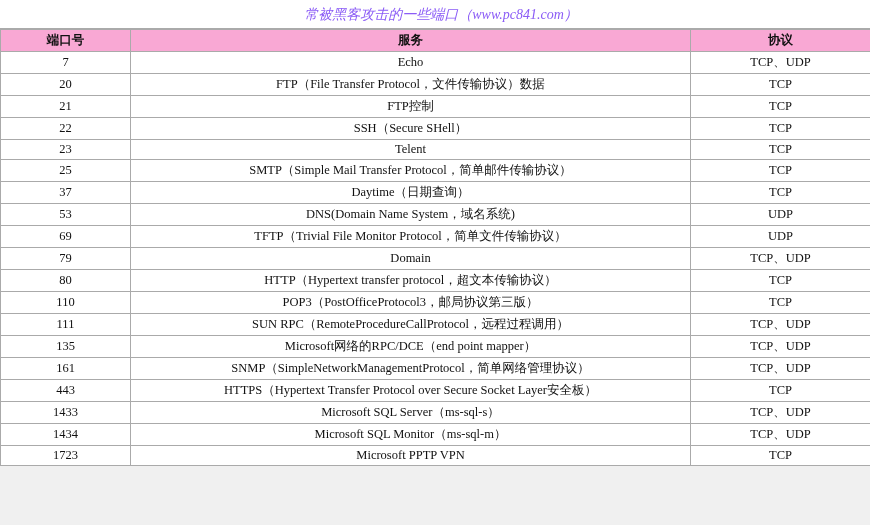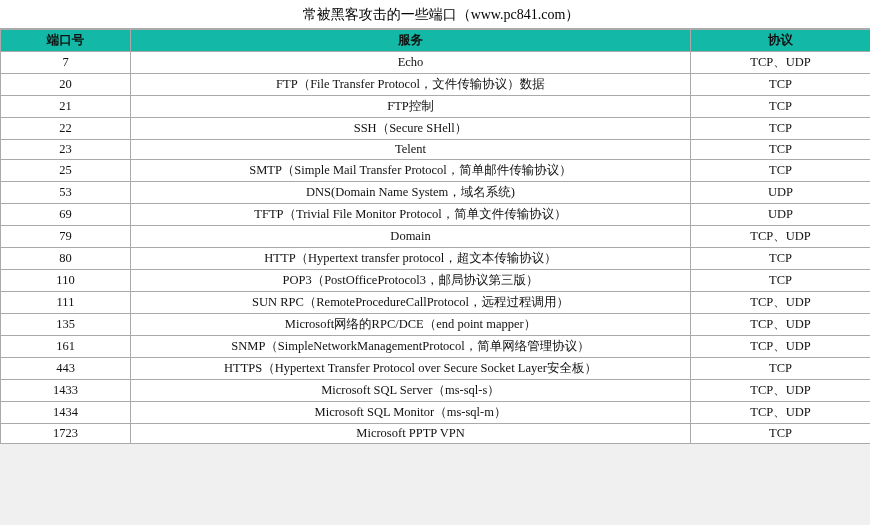--- a/index.html
+++ b/index.html
@@ -13,39 +13,40 @@
     }
     .page-container {
       width: 870px;
       background: #fff;
       position: relative;
     }
     .page-title {
       text-align: center;
       padding: 6px 0 4px 12px;
       font-size: 14px;
-      color: #000000;
+      color: #8b5cf6;
       border-bottom: 1px solid #aaa;
+      font-style: italic;
     }
     table {
       width: 100%;
       border-collapse: collapse;
       table-layout: fixed;
     }
     th, td {
       border: 1px solid #aaa;
       padding: 2px 6px;
       text-align: center;
       font-size: 12.5px;
       color: #111;
       white-space: nowrap;
       overflow: hidden;
     }
     th {
-      background: #14b8a6;
+      background: #f9a8d4;
       font-weight: bold;
     }
     col.col-port { width: 130px; }
     col.col-service { width: 560px; }
     col.col-protocol { width: 180px; }
   </style>
 </head>
 <body>
 
 <div class="page-container">
@@ -85,20 +86,25 @@
           <td>TCP</td>
         </tr>
         <tr>
           <td>23</td>
           <td>Telent</td>
           <td>TCP</td>
         </tr>
         <tr>
           <td>25</td>
           <td>SMTP（Simple Mail Transfer Protocol，简单邮件传输协议）</td>
+          <td>TCP</td>
+        </tr>
+        <tr>
+          <td>37</td>
+          <td>Daytime（日期查询）</td>
           <td>TCP</td>
         </tr>
         <tr>
           <td>53</td>
           <td>DNS(Domain Name System，域名系统)</td>
           <td>UDP</td>
         </tr>
         <tr>
           <td>69</td>
           <td>TFTP（Trivial File Monitor Protocol，简单文件传输协议）</td>

